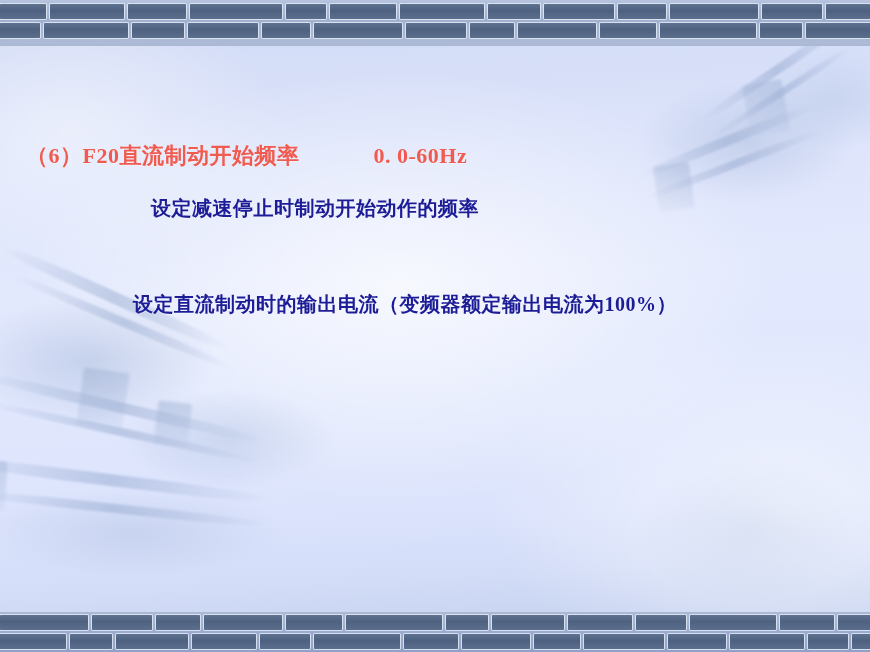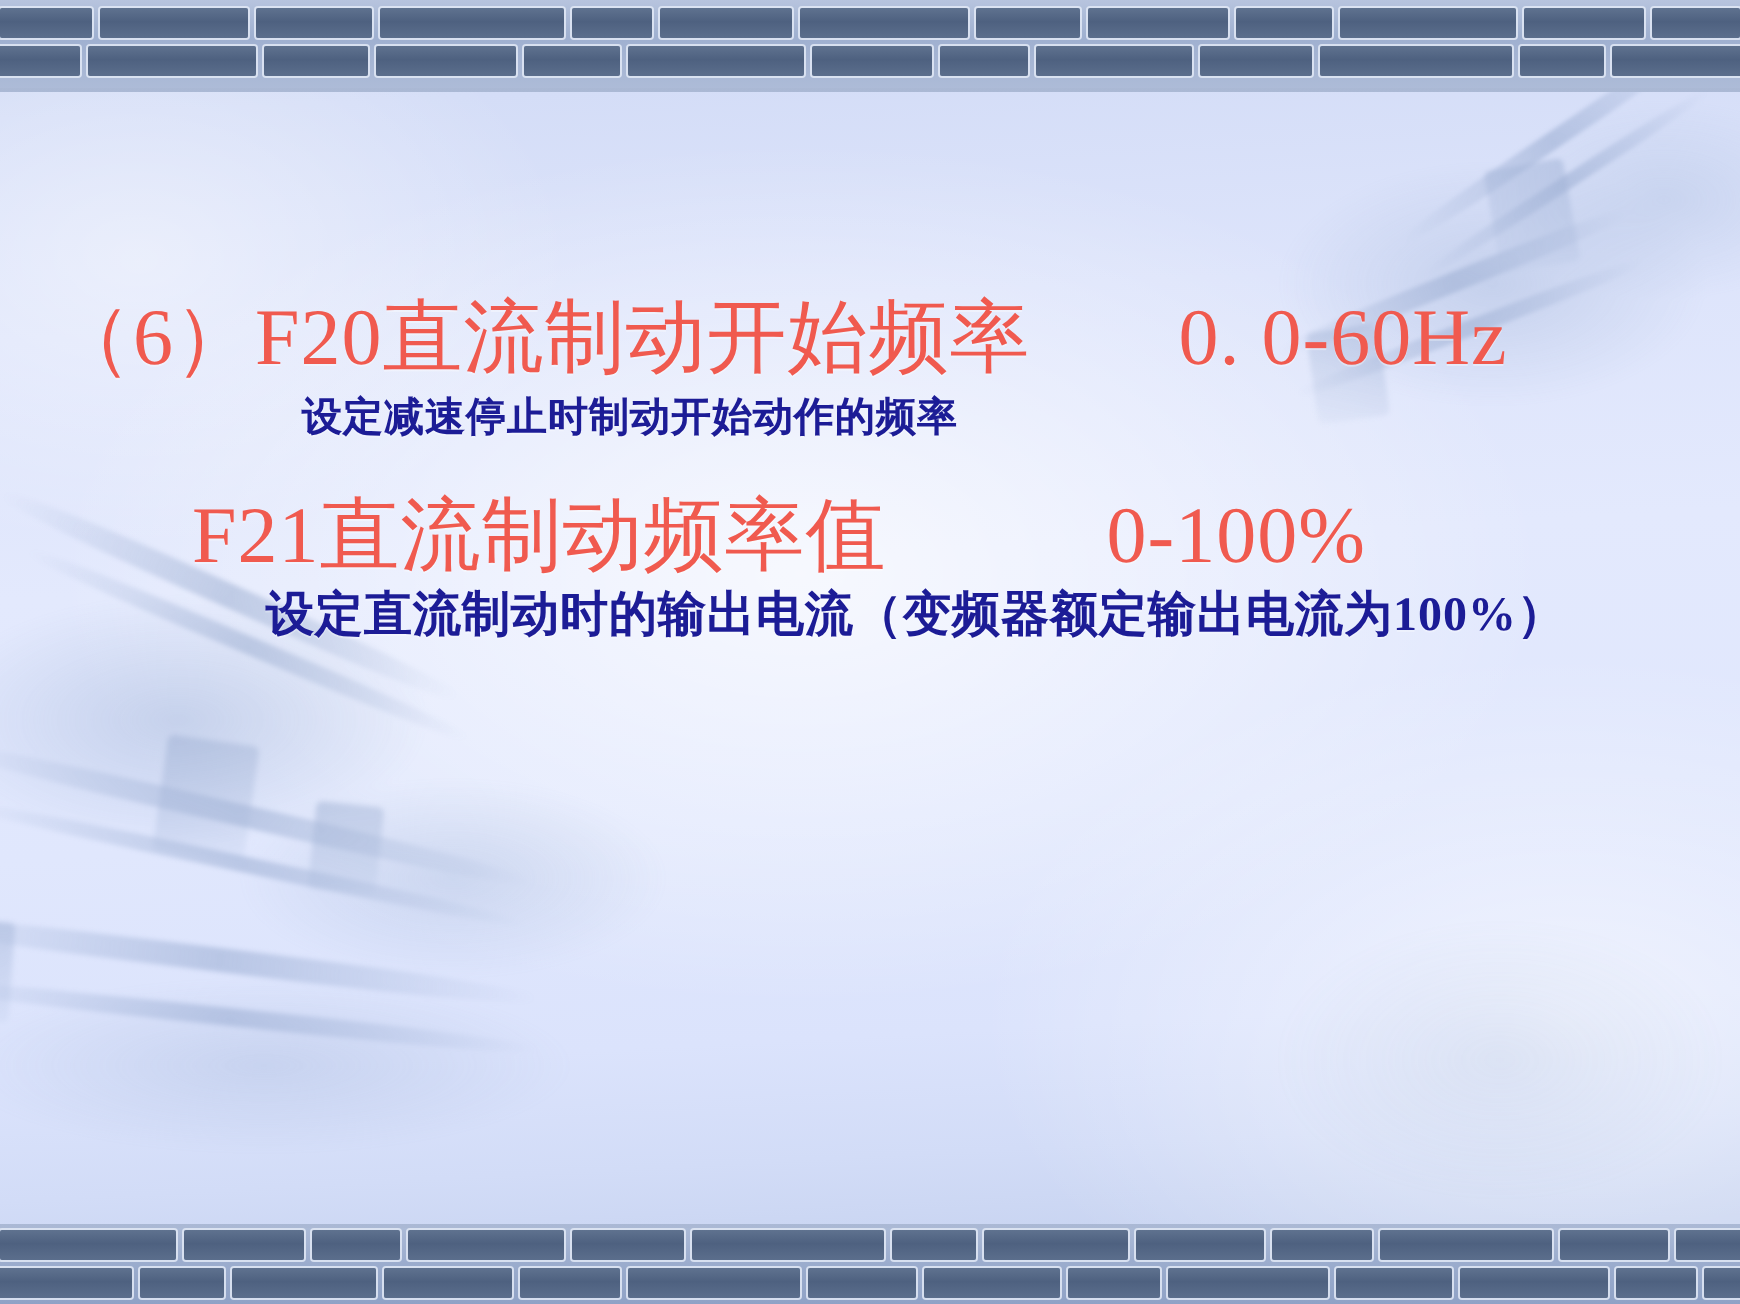--- a/index.html
+++ b/index.html
@@ -145,35 +145,35 @@
   .band-top .band-fade{bottom:-14px;}
   .band-bottom .band-fade{top:-14px;transform:scaleY(-1);}
 
   
   .content{position:absolute;inset:0;}
 
   .row{position:absolute;white-space:nowrap;}
 
   .param{
     color:#f05a4f;
-    font-weight:normal;
-    font-size:40px;
+    font-weight:bold;
+    font-size:22px;
     letter-spacing:.5px;
     text-shadow:0 1px 0 rgba(255,255,255,.35);
   }
   .param .val{display:inline-block;}
 
   .desc{
     color:#1c1c96;
     font-weight:bold;
     letter-spacing:.5px;
     text-shadow:0 1px 0 rgba(255,255,255,.30);
   }
   .desc-lg{font-size:20px;}
-  .desc-sm{font-size:24px;}
+  .desc-sm{font-size:20px;}
 
   
   #r1-param{left:26px;  top:141px;}
   #r1-desc {left:151px; top:195px;}
   #r2-param{left:96px;  top:240px;}
   #r2-desc {left:133px; top:291px;}
   #r3-param{left:96px;  top:333px;}
   #r3-desc {left:158px; top:386px;}
 
   #r1-param .val{margin-left:74px;}
@@ -279,20 +279,17 @@
     <div class="band-fade"></div>
   </div>
 
   <div class="content">
 
     <div class="row param" id="r1-param">
       <span>（6）F20直流制动开始频率</span><span class="val">0. 0-60Hz</span>
     </div>
     <div class="row desc desc-lg" id="r1-desc">设定减速停止时制动开始动作的频率</div>
 
-    <div class="row param" id="r2-param">
-      <span>F21直流制动频率值</span><span class="val">0-100%</span>
-    </div>
     <div class="row desc desc-sm" id="r2-desc">设定直流制动时的输出电流（变频器额定输出电流为100%）</div>
 
 
   </div>
 </div>
 
 </body></html>

